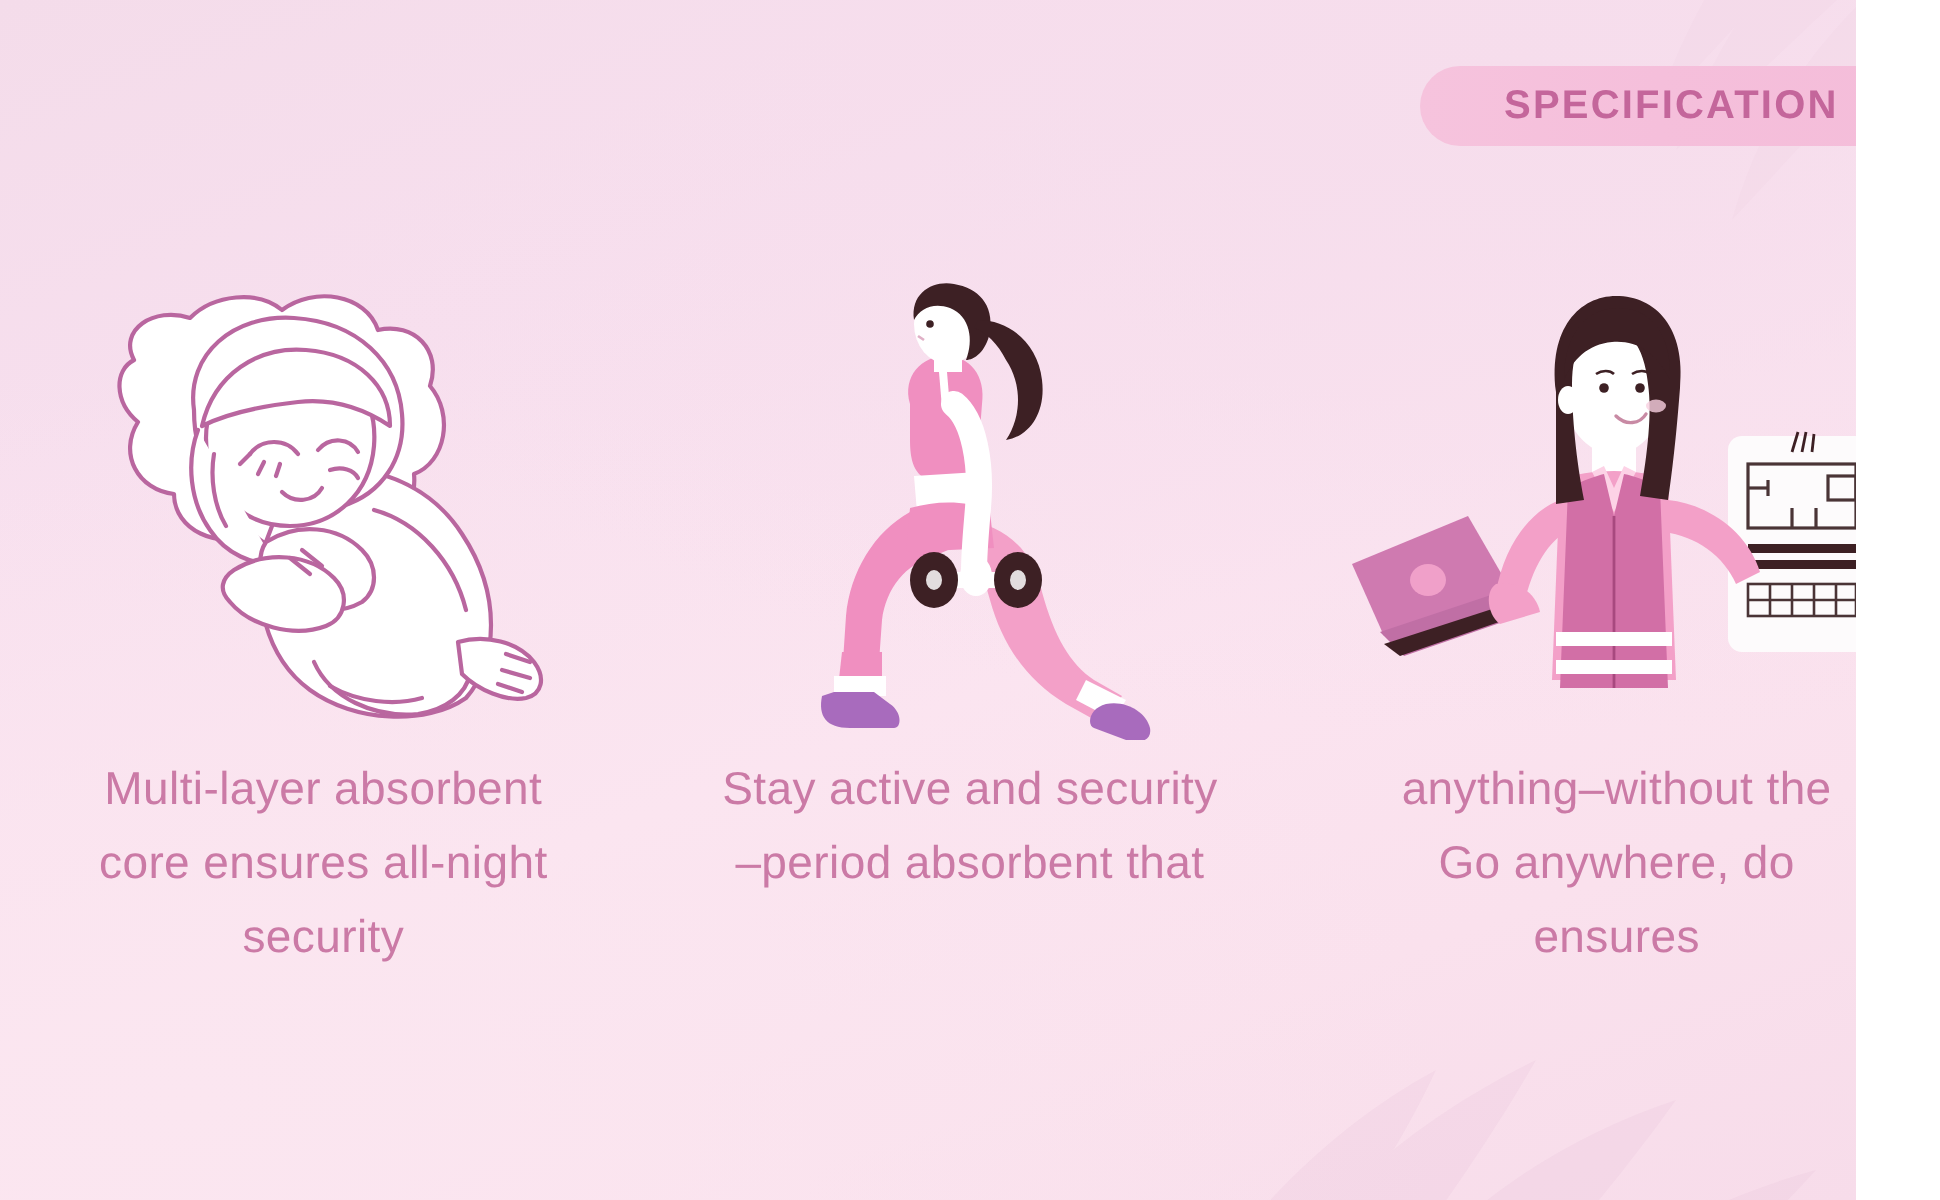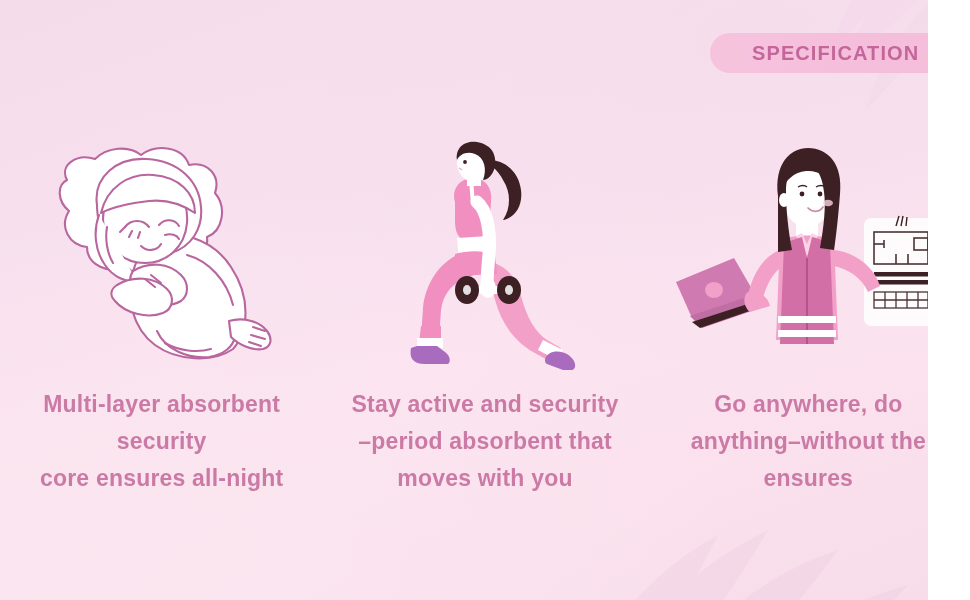--- a/index.html
+++ b/index.html
@@ -81,29 +81,29 @@
   .art {
     height: 240px;
     width: 300px;
     display: flex;
     align-items: flex-end;
     justify-content: center;
   }
   .art svg { display: block; }
 
   .caption {
-    margin-top: 16px;
+    margin-top: 6px;
     width: 290px;
     text-align: center;
     font-family: "Liberation Sans", sans-serif;
     font-size: 23px;
     line-height: 37px;
     color: #cb7aa6;
     letter-spacing: 0.2px;
-    font-weight: 700;
+    font-weight: 400;
   }
   .caption .ln { display: block; white-space: pre; }
 </style>
 </head>
 <body>
 
 <div class="banner">
 
   <svg class="leaf-shadow" viewBox="0 0 420 420">
     <g fill="#e9c6dc" opacity="0.5">
@@ -181,22 +181,22 @@
             <path d="M114 140 L 124 148" fill="none"></path>
 
             <path d="M150 120 C 172 126, 190 146, 196 170" fill="none"></path>
 
             <path d="M128 208 C 142 216, 160 218, 174 214" fill="none"></path>
           </g>
         </svg>
       </div>
       <div class="caption">
         <span class="ln">Multi-layer absorbent</span>
+        <span class="ln">core ensures all-night</span>
         <span class="ln">security</span>
-        <span class="ln">core ensures all-night</span>
       </div>
     </div>
 
     <div class="feature">
       <div class="art">
         <svg width="220" height="230" viewBox="0 0 220 230">
 
           <path d="M106 120 C 128 122, 142 136, 146 156 C 152 178, 160 192, 172 200
                    L 186 208 L 176 222 L 158 212 C 138 200, 126 182, 120 160
                    C 116 144, 110 134, 100 130 Z" fill="#f3a0c8"></path>
@@ -243,21 +243,20 @@
                    L 62 206 L 42 206 Z" fill="#a86bbd"></path>
 
           <path d="M168 200 L 188 210 L 182 220 L 163 210 Z" fill="#ffffff"></path>
           <path d="M178 212 C 188 210, 198 216, 200 224 C 201 230, 196 232, 188 230
                    L 172 224 C 168 222, 170 214, 178 212 Z" fill="#a86bbd"></path>
         </svg>
       </div>
       <div class="caption">
         <span class="ln">Stay active and security</span>
         <span class="ln">–period absorbent that</span>
-        <span class="ln">moves with you</span>
       </div>
     </div>
 
     <div class="feature">
       <div class="art">
         <svg width="280" height="230" viewBox="0 0 280 230">
 
           <rect x="196" y="78" width="72" height="108" rx="7" fill="#fdfbfc"></rect>
 
           <path d="M228 86 L 231 76" stroke="#3d2024" stroke-width="1.4" fill="none"></path>
@@ -324,20 +323,20 @@
 
           <path d="M130 47 C 133 45, 137 45, 139 47" stroke="#3d2024" stroke-width="1.3" fill="none"></path>
           <path d="M148 47 C 151 45, 155 45, 157 47" stroke="#3d2024" stroke-width="1.3" fill="none"></path>
 
           <path d="M140 68 C 145 73, 152 72, 155 67" stroke="#c88aa4" stroke-width="1.7" fill="none" stroke-linecap="round"></path>
 
           <ellipse cx="160" cy="63" rx="5" ry="3.2" fill="#f8cfe0" opacity="0.8"></ellipse>
         </svg>
       </div>
       <div class="caption">
+        <span class="ln">anything–without the</span>
         <span class="ln">Go anywhere, do</span>
-        <span class="ln">anything–without the</span>
         <span class="ln">ensures</span>
       </div>
     </div>
 
   </div>
 </div>
 
 </body></html>

